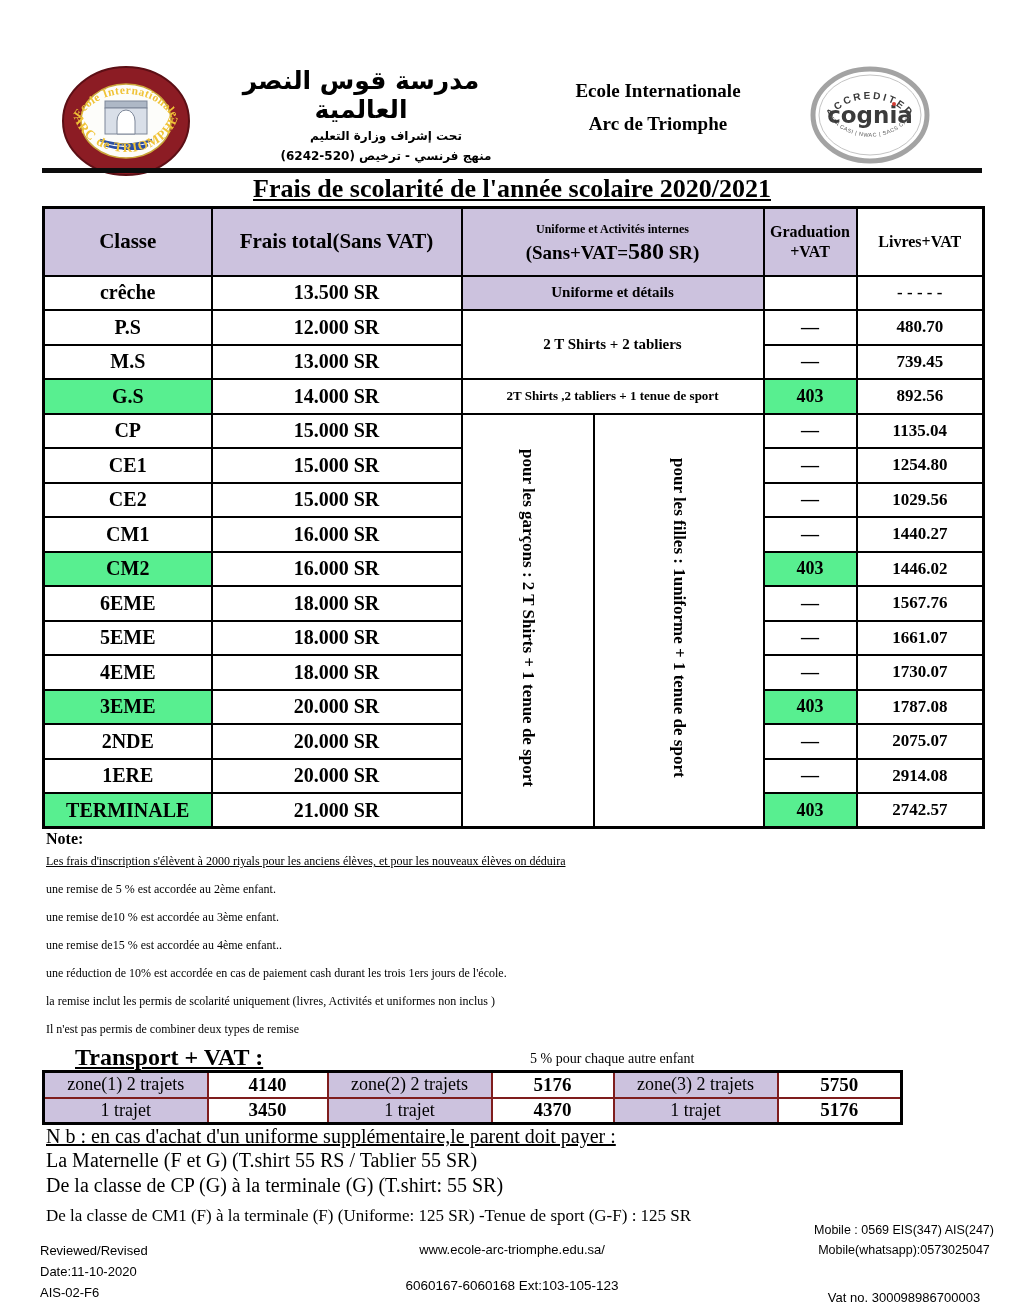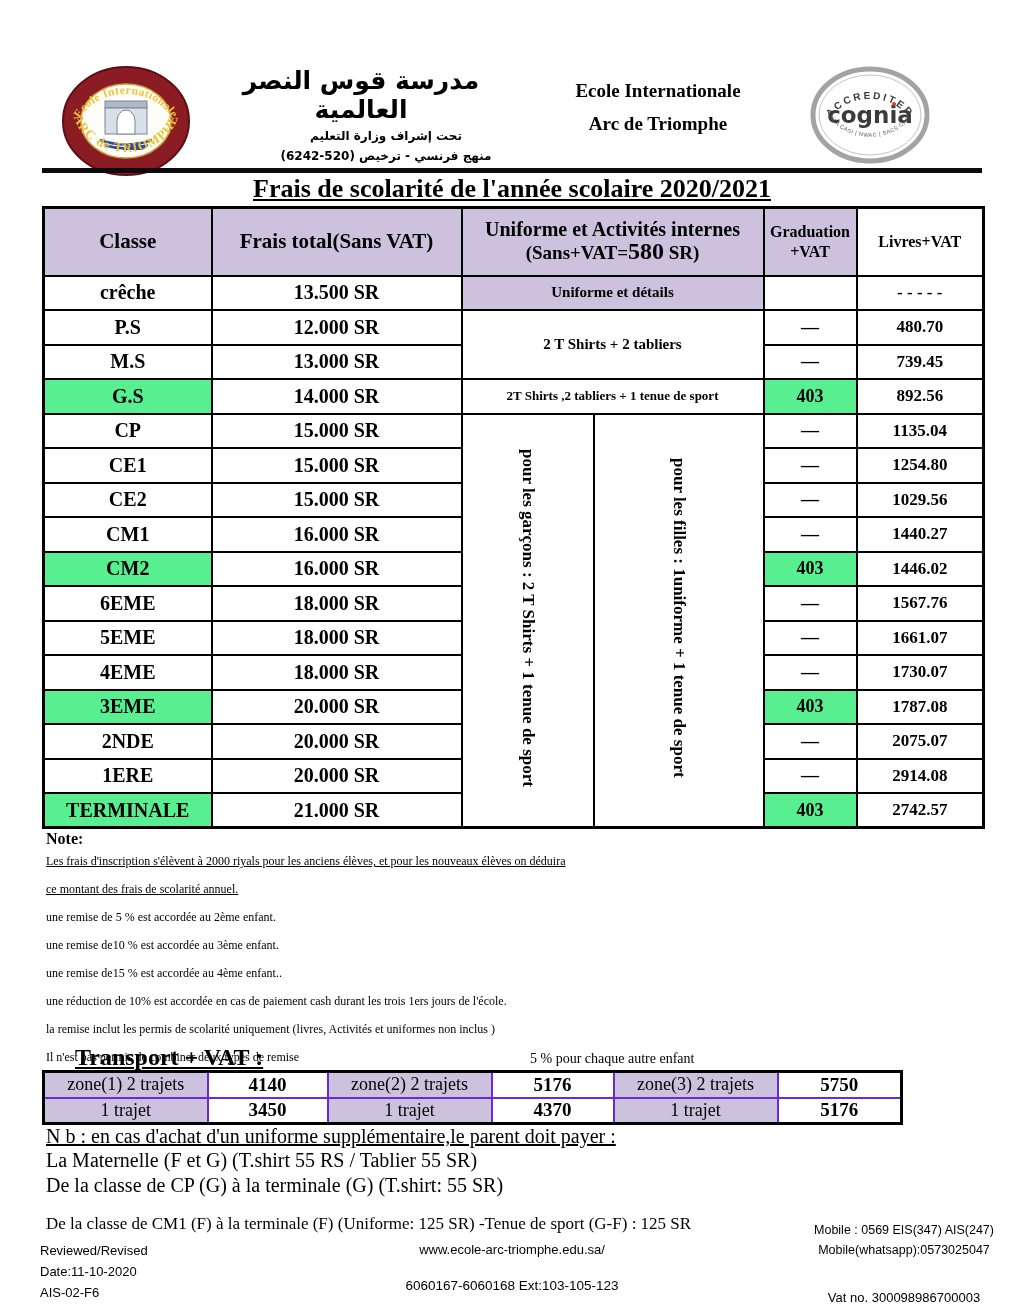--- a/index.html
+++ b/index.html
@@ -23,21 +23,21 @@
   
   table { border-collapse:collapse; table-layout:fixed; }
   .fees { position:absolute; left:42px; top:206px; width:940px; border:3px solid #000; }
   .fees th, .fees td { border:2px solid #000; text-align:center; vertical-align:middle;
     font-weight:bold; overflow:hidden; padding:0 2px; }
   .fees thead tr { height:68px; }
   .fees tbody tr { height:34.5px; }
   .lav { background:var(--lavender); }
   .green { background:var(--green);margin-top:46px; }
   .th-main { font-size:21px; }
-  .th-uni-l1 { font-size:20px; display:block; line-height:20px; }
+  .th-uni-l1 { font-size:12px; display:block; line-height:20px; }
   .th-uni-l2 { font-size:19px; display:block; line-height:24px; }
   .th-uni-big { font-size:24px; }
   .th-small { font-size:16px; word-break:break-all; line-height:20px; }
   .cell-classe { font-size:20px; }
   .cell-frais  { font-size:20px; }
   .cell-grad   { font-size:18px; }
   .cell-livres { font-size:17px; }
   .uni-note   { font-size:15px; }
   .uni-note-sm{ font-size:13px; }
   .vwrap { writing-mode:vertical-rl; display:inline-block; height:404px;
@@ -45,28 +45,28 @@
   
   .notes { position:absolute; left:46px; top:830px; width:944px; }
   .note-label { font-weight:bold; font-size:16px; line-height:17px; }
   .note-line { font-size:12px; line-height:28px; }
   .note-line.u { text-decoration:underline; }
   
   .transport-head { position:absolute; left:60px; top:1044px; font-weight:bold; font-size:24px;
     text-decoration:underline;margin-left:15px; }
   .transport-note { position:absolute; left:530px; top:1051px; font-size:14px; }
   .transport { position:absolute; left:42px; top:1070px; width:858px; border:3px solid #000; }
-  .transport td { border:2px solid #6d28d9; text-align:center; vertical-align:middle; height:26px;
+  .transport td { border:2px solid #7f1d1d; text-align:center; vertical-align:middle; height:26px;
     font-size:18px; overflow:hidden; }
   .transport td.val { font-weight:bold; font-size:19px; }
   
   .nb { position:absolute; left:46px; top:1124px; width:930px; }
   .nb-head { font-size:20px; line-height:24px; text-decoration:underline; }
   .nb-line { font-size:20px; line-height:25px; }
-  .nb-line.last { font-size:17px; margin-top:13px; }
+  .nb-line.last { font-size:17px; margin-top:5px; }
   
   .footer-left { position:absolute; left:40px; top:1240px; font-family:"Liberation Sans", sans-serif;
     font-size:13px; line-height:21px; }
   .footer-url { position:absolute; left:306px; top:1242px; width:412px; text-align:center;
     font-family:"Liberation Sans", sans-serif; font-size:13px; }
   .footer-phone { position:absolute; left:306px; top:1278px; width:412px; text-align:center;
     font-family:"Liberation Sans", sans-serif; font-size:13.5px; }
   .footer-right { position:absolute; left:806px; top:1220px; width:196px; text-align:center;
     font-family:"Liberation Sans", sans-serif; font-size:12.5px; line-height:20px; }
   .footer-right .vat { margin-top:28px; font-size:13px; }
@@ -258,21 +258,20 @@
           <td class="cell-grad green">403</td>
           <td class="cell-livres">2742.57</td>
         </tr>
       </tbody>
   </table>
 
   <div class="notes">
     <div class="note-label">Note:</div>
     <div id="notes-underlined">
         <div class="note-line u">Les frais d'inscription s'élèvent à 2000 riyals  pour les anciens élèves, et pour les nouveaux élèves on déduira</div>
-        <div class="note-line u">ce montant des frais de scolarité annuel.</div>
       </div>
     <div id="notes-normal">
         <div class="note-line">une remise de 5 % est accordée au 2ème  enfant.</div>
         <div class="note-line">une remise de10 % est accordée au 3ème  enfant.</div>
         <div class="note-line">une remise de15 % est accordée au 4ème  enfant..</div>
         <div class="note-line">une réduction de 10% est accordée en cas de paiement cash durant les trois 1ers jours de l'école.</div>
         <div class="note-line">la remise  inclut  les permis de scolarité uniquement (livres, Activités et uniformes non inclus )</div>
         <div class="note-line">Il n'est pas permis de combiner deux types de remise</div>
       </div>
   </div>

